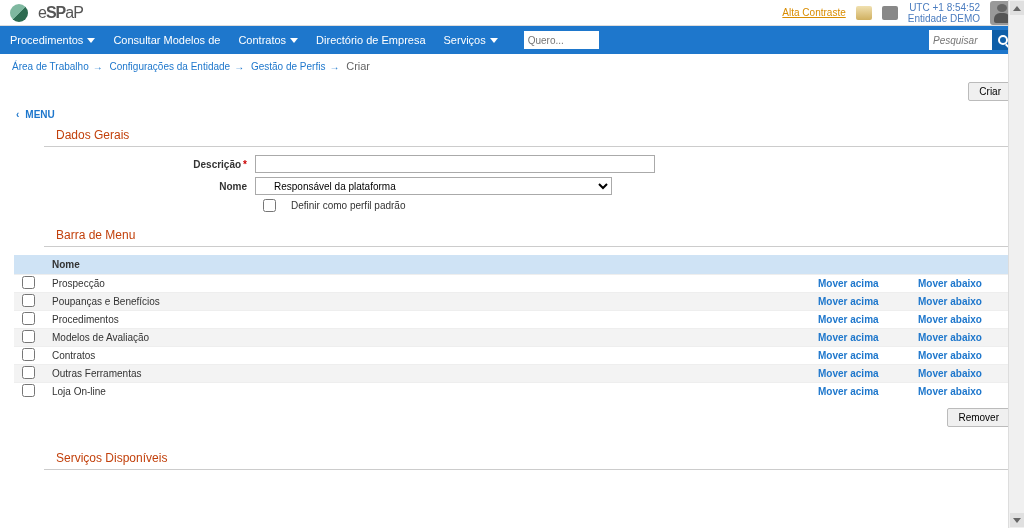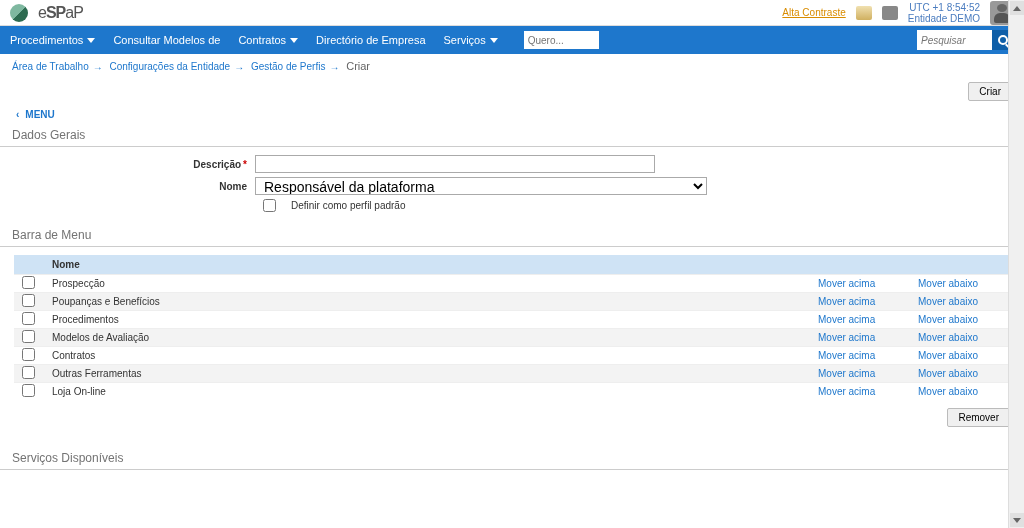--- a/index.html
+++ b/index.html
@@ -21,21 +21,21 @@
   .avatar::before { content:""; position:absolute; top:3px; left:7px; width:10px; height:8px; background:#666; border-radius:50%; }
   .avatar::after { content:""; position:absolute; bottom:2px; left:4px; width:16px; height:10px; background:#555; border-radius:6px 6px 2px 2px; }
   
   
   .nav-bar { background: #1e77cc; display: flex; align-items: center; padding: 0 10px; height: 28px; gap: 18px; color: #fff; }
   .nav-item { display: flex; align-items: center; gap: 4px; cursor: pointer; font-size: 11px; }
   .caret { width: 0; height: 0; border-left: 4px solid transparent; border-right: 4px solid transparent; border-top: 5px solid #fff; }
   .nav-input { margin-left: 8px; height: 18px; width: 75px; padding: 0 4px; font-size: 10px; border: none; }
   .nav-spacer { flex: 1; }
   .search-box { display: flex; }
-  .search-input { height: 20px; width: 75px; padding: 0 4px; font-size: 10px; border: none; font-style: italic; color: #999; }
+  .search-input { height: 20px; width: 63px; padding: 0 4px; font-size: 10px; border: none; font-style: italic; color: #999; }
   .search-btn { width: 22px; height: 20px; background: #0f5fa8; border: none; display: flex; align-items: center; justify-content: center; cursor: pointer; }
   .mag { width: 10px; height: 10px; border: 2px solid #fff; border-radius: 50%; position: relative; }
   .mag::after { content:""; position:absolute; bottom:-4px; right:-4px; width:5px; height:2px; background:#fff; transform:rotate(45deg); }
   
   
   .crumb-bar { display: flex; justify-content: space-between; align-items: center; padding: 6px 12px; font-size: 10px; }
   .crumbs a { color: #1e77cc; text-decoration: none; }
   .crumbs .sep { color: #1e77cc; margin: 0 4px; }
   .crumb-current { color: #666; font-size: 11px; }
   .crumb-right { display: flex; align-items: center; gap: 8px; color: #666; }
@@ -43,38 +43,38 @@
   .help-q { display:inline-block; width:12px; height:12px; border:1px solid #888; border-radius:50%; text-align:center; line-height:12px; font-size:9px; color:#666; }
   
   .criar-btn-row { text-align: right; padding: 4px 12px; }
   .btn-criar { background: #f0f0f0; border: 1px solid #bbb; padding: 3px 10px; font-size: 10px; cursor: pointer; border-radius: 2px; }
   
   
   .menu-link { padding: 4px 16px; color: #1e77cc; font-size: 10px; font-weight: bold; }
   .menu-link .back { color:#1e77cc; margin-right:6px; }
   
   
-  .section-title { color: #737373; font-size: 12px; padding: 4px 12px; border-bottom: 1px solid #ccc; margin-bottom: 8px; }
+  .section-title { color: #c2410c; font-size: 12px; padding: 4px 12px; border-bottom: 1px solid #ccc; margin-bottom: 8px; margin-left: 44px; }
   
   
   .form-row { display: flex; align-items: center; margin: 4px 0; }
   .form-label { width: 255px; text-align: right; padding-right: 8px; font-size: 10px; color: #333; font-weight: bold; }
   .req { color: #c00; margin-left: 2px; }
   .form-input { width: 400px; height: 18px; border: 1px solid #aaa; padding: 0 4px; font-size: 10px; }
-  .form-select { width: 452px; height: 18px; border: 1px solid #aaa; font-size: 14px; padding: 0 4px; background: #fff; }
+  .form-select { width: 357px; height: 18px; border: 1px solid #aaa; font-size: 10px; padding: 0 14px; background: #fff; }
   .chk-row { margin-left: 263px; display: flex; align-items: center; gap: 15px; font-size: 10px; margin-top: 2px; }
   
   
   .tbl-wrap { padding: 0 14px; }
   .tbl { width: 100%; border-collapse: collapse; }
   .tbl th { background: #cfe3f5; text-align: left; padding: 4px 8px; font-size: 10px; font-weight: bold; color: #333; }
   .tbl td { padding: 1px 8px; font-size: 10px; border-top: 1px solid #eee; }
   .tbl tr:nth-child(even) td { background: #f3f3f3; }
   .tbl .chk-col { width: 30px; }
-  .tbl .act { color: #1e77cc; cursor: pointer; width: 100px; }
+  .tbl .act { color: #1e77cc; cursor: pointer; width: 100px; font-weight: bold; }
   .btn-row-right { text-align: right; padding: 8px 14px; }
   .btn-remover { background: #f0f0f0; border: 1px solid #bbb; padding: 3px 10px; font-size: 10px; cursor: pointer; border-radius: 2px; }
   
   .scrollbar-track { position:fixed; right:0; top:0; width:16px; height:528px; background:#f0f0f0; border-left:1px solid #ddd; display:flex; flex-direction:column; justify-content:space-between; align-items:center;}
   .sb-btn { width:14px; height:14px; background:#e0e0e0; display:flex; align-items:center; justify-content:center; margin:1px;}
   .sb-up { width:0;height:0;border-left:4px solid transparent;border-right:4px solid transparent;border-bottom:5px solid #666;}
   .sb-down { width:0;height:0;border-left:4px solid transparent;border-right:4px solid transparent;border-top:5px solid #666;}
 </style>
 </head>
 <body>

